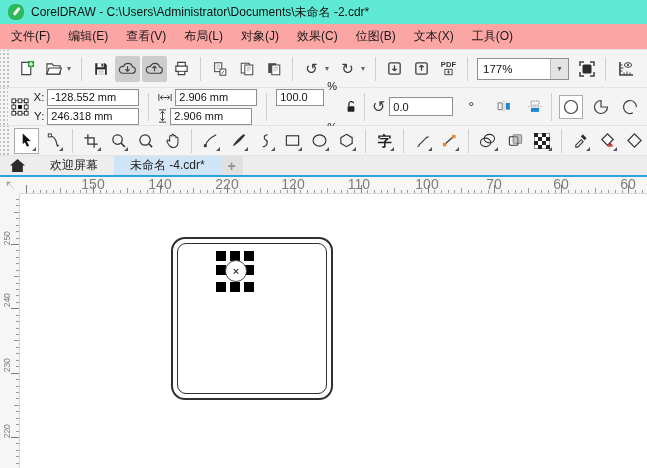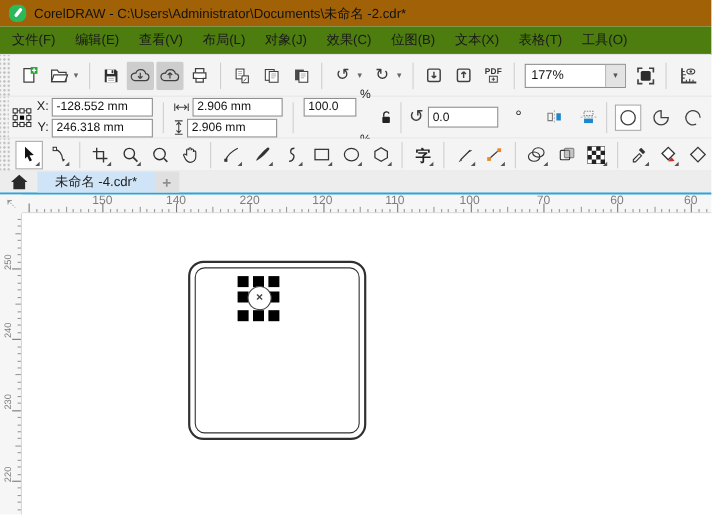--- a/index.html
+++ b/index.html
@@ -1,24 +1,24 @@
 <!DOCTYPE html>
 <html style="--logo-green: #2eb85c; --accent-blue: #2ba3dc; --tab-active-bg: #cfe4f7; --pressed-button-bg: #cdcdcd;"><head>
 <meta charset="utf-8">
 <style>
   html,body{margin:0;padding:0;}
   .app{width:647px;height:468px;position:relative;overflow:hidden;background:#fff;
        font-family:"Liberation Sans",sans-serif;font-size:12px;color:#1a1a1a;
        display:flex;flex-direction:column;user-select:none;}
   
-  .titlebar{height:24px;display:flex;align-items:center;gap:7px;padding-left:8px;background:#a16207;flex:0 0 24px;}
+  .titlebar{height:24px;display:flex;align-items:center;gap:7px;padding-left:8px;background:#5eead4;flex:0 0 24px;}
   .logo{width:16px;height:16px;display:inline-flex;}
   .title-text{font-size:12px;color:#111;white-space:nowrap;}
   
-  .menubar{height:26px;flex:0 0 26px;background:#4d7c0f;display:flex;align-items:center;padding-left:2px;border-bottom:1px solid #e2e2e2;box-sizing:border-box;}
+  .menubar{height:26px;flex:0 0 26px;background:#fca5a5;display:flex;align-items:center;padding-left:2px;border-bottom:1px solid #e2e2e2;box-sizing:border-box;}
   .menu-item{padding:0 9px;line-height:25px;cursor:default;white-space:nowrap;}
   
   .toolbar{background:#f4f4f4;display:flex;align-items:center;border-bottom:1px solid #e4e4e4;box-sizing:border-box;}
   .tb-std{height:38px;flex:0 0 38px;gap:2px;}
   .grip{width:9px;align-self:stretch;margin-right:3px;
         background-image:radial-gradient(#bfbfbf 1px, transparent 1.2px);
         background-size:4px 4px;background-position:2px 2px;}
   .tbtn{width:25px;height:26px;display:flex;align-items:center;justify-content:center;border-radius:2px;border:1px solid transparent;box-sizing:border-box;}
   .tbtn.pressed{background:var(--pressed-button-bg,#cdcdcd);}
   .ic{display:inline-flex;align-items:center;justify-content:center;}
@@ -59,21 +59,21 @@
   .tab{padding:0 16px;display:flex;align-items:center;font-size:12px;color:#222;white-space:nowrap;}
   .tab.active{background:var(--tab-active-bg,#cfe4f7);}
   .tab-plus{width:22px;display:flex;align-items:center;justify-content:center;background:#e0e0e0;color:#8f8f8f;font-size:14px;font-weight:bold;}
   
   .ruler-row{height:17px;flex:0 0 17px;display:flex;background:#f6f6f6;}
   .corner{width:20px;height:17px;display:flex;align-items:center;justify-content:center;background:#f6f6f6;}
   .hruler{position:relative;flex:1;border-bottom:1px solid #d8d8d8;box-sizing:border-box;}
   .htick{position:absolute;bottom:0;width:1px;height:3px;background:#9a9a9a;}
   .htick.mid{height:5px;}
   .htick.major{height:8px;background:#7a7a7a;}
-  .hlabel{position:absolute;top:0;font-size:11px;color:#7d7d7d;transform:translateX(-50%);line-height:1;}
+  .hlabel{position:absolute;top:0;font-size:14px;color:#7d7d7d;transform:translateX(-50%);line-height:1;}
   .main{flex:1;display:flex;min-height:0;}
   .vruler{position:relative;width:20px;background:#f6f6f6;border-right:1px solid #d8d8d8;box-sizing:border-box;}
   .vtick{position:absolute;right:0;height:1px;width:3px;background:#9a9a9a;}
   .vtick.mid{width:5px;}
   .vtick.major{width:8px;background:#7a7a7a;}
   .vlabel{position:absolute;left:-3px;width:20px;text-align:center;font-size:8.5px;color:#7d7d7d;transform:rotate(-90deg);line-height:1;}
   .canvas{position:relative;flex:1;background:#fff;overflow:hidden;}
   .shape-outer{position:absolute;left:151px;top:43px;width:162px;height:163px;border:2px solid #303030;border-radius:14px;box-sizing:border-box;}
   .shape-inner{position:absolute;left:157px;top:49px;width:150px;height:151px;border:1.5px solid #303030;border-radius:9px;box-sizing:border-box;}
   .handle{position:absolute;width:10px;height:10px;background:#000;}
@@ -98,21 +98,20 @@
 
   <div class="menubar" id="menubar">
       <span class="menu-item">文件(F)</span>
       <span class="menu-item">编辑(E)</span>
       <span class="menu-item">查看(V)</span>
       <span class="menu-item">布局(L)</span>
       <span class="menu-item">对象(J)</span>
       <span class="menu-item">效果(C)</span>
       <span class="menu-item">位图(B)</span>
       <span class="menu-item">文本(X)</span>
-      <span class="menu-item">表格(T)</span>
       <span class="menu-item">工具(O)</span>
     </div>
 
   <div class="toolbar tb-std" id="toolbar-std">
       <div class="grip"></div>
       <div class="tbtn">
         <span class="ic">
           <svg viewBox="0 0 18 18" width="17" height="17">
             <path d="M4 2.5h6.5l3 3V15.5H4z" fill="#fff" stroke="#404040" stroke-width="1.2"></path>
             <rect x="10.5" y="1" width="6.5" height="6.5" fill="#27a537"></rect>
@@ -530,20 +529,21 @@
     </div>
 
   <div class="tabbar" id="tabbar">
       <div class="tab-home">
         <span class="ic">
           <svg viewBox="0 0 18 16" width="17" height="15">
             <path d="M9 1L1 8h2.3v7h11.4V8H17z" fill="#2b2b2b"></path>
           </svg>
         </span>
       </div>
+      <div class="tab">欢迎屏幕</div>
       <div class="tab active">未命名 -4.cdr*</div>
       <div class="tab-plus">+</div>
     </div>
 
   <div class="ruler-row">
     <div class="corner">
       <svg viewBox="0 0 16 16" width="13" height="13">
           <path d="M4 4l8 8" stroke="#9a9a9a" stroke-width="1.1" stroke-dasharray="2 1.5" fill="none"></path>
           <path d="M4 4h4.5M4 4v4.5" stroke="#9a9a9a" stroke-width="1.1" fill="none"></path>
           <path d="M3.2 3.2l4 1.2-2.8 2.8z" fill="#9a9a9a"></path>

